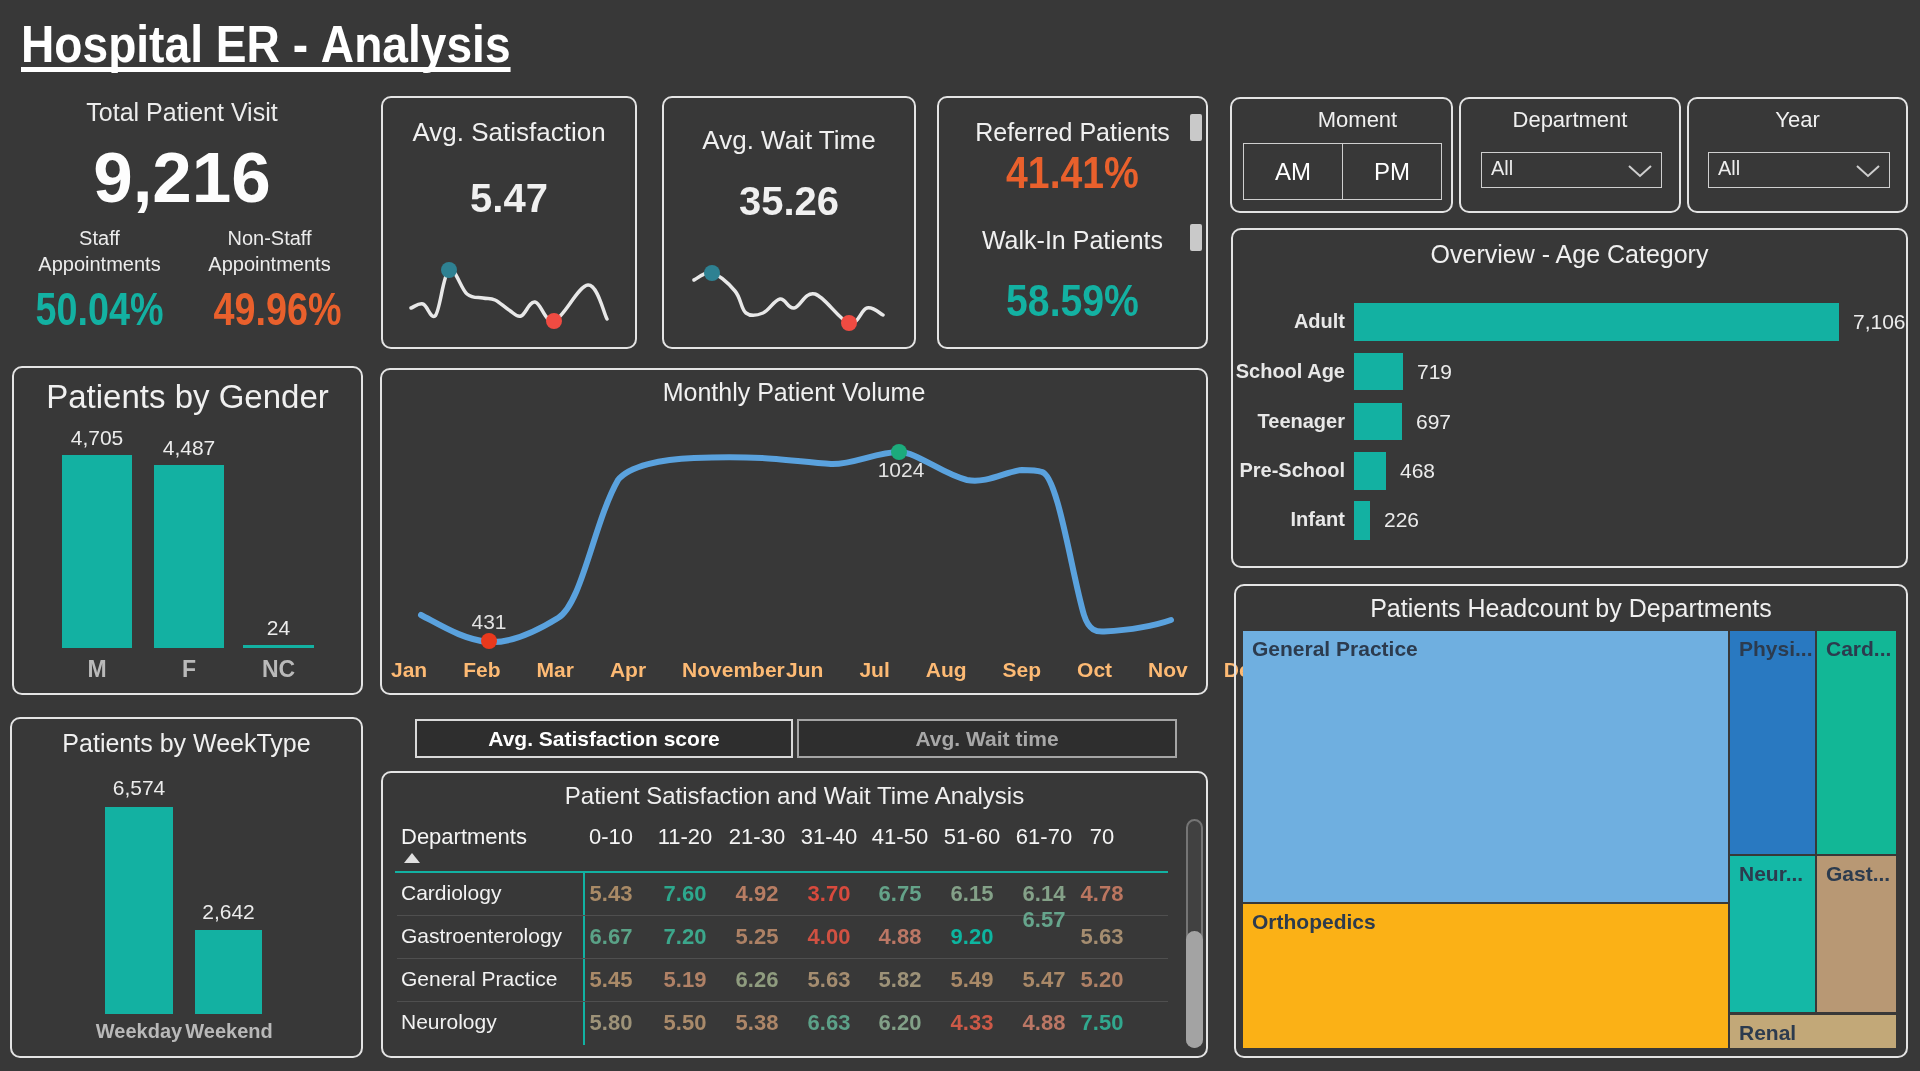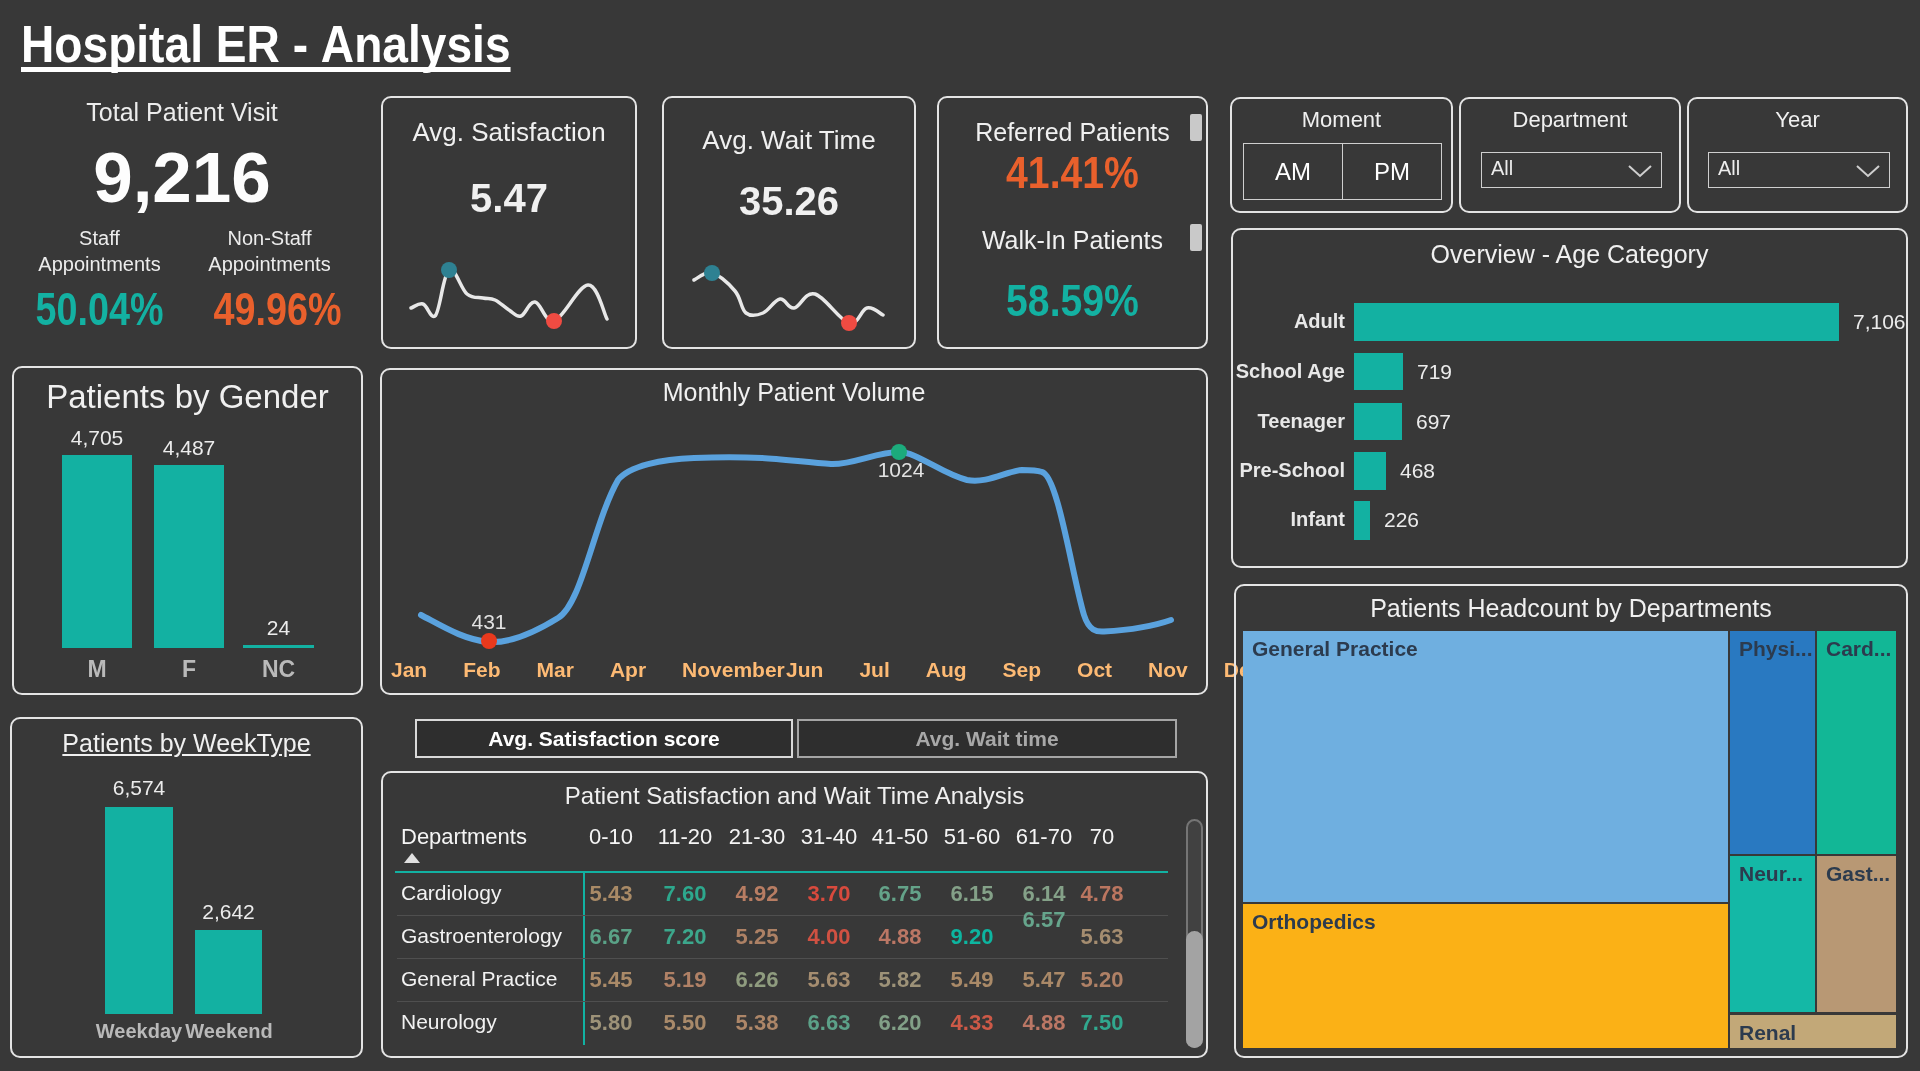--- a/index.html
+++ b/index.html
@@ -49,21 +49,21 @@
 
   <div class="card" style="left:937px;top:96px;width:271px;height:253px;">
     <div class="ctitle" style="top:20px;font-size:25px;">Referred Patients</div>
     <div class="ctitle" style="top:50px;font-size:44px;font-weight:bold;color:#e9602c;transform:scaleX(0.89);">41.41%</div>
     <div class="ctitle" style="top:128px;font-size:25px;">Walk-In Patients</div>
     <div class="ctitle" style="top:178px;font-size:44px;font-weight:bold;color:#13b1a2;transform:scaleX(0.89);">58.59%</div>
     <div class="abs" style="left:251px;top:16px;width:12px;height:27px;background:#c9c9c9;border-radius:2px;"></div>
     <div class="abs" style="left:251px;top:126px;width:12px;height:27px;background:#c9c9c9;border-radius:2px;"></div>
   </div>
 
-  <div class="card" style="left:1230px;top:97px;width:223px;height:116px;">
+  <div class="card" style="left:1230px;top:97px;width:223px;height:116px;padding-left:16px;">
     <div class="ctitle" style="top:8px;font-size:22px;">Moment</div>
     <div class="abs" style="left:11px;top:44px;width:199px;height:57px;border:1px solid #cfcfcf;box-sizing:border-box;display:flex;">
       <div style="flex:1;border-right:1px solid #cfcfcf;display:flex;align-items:center;justify-content:center;font-size:24px;color:#fff;">AM</div>
       <div style="flex:1;display:flex;align-items:center;justify-content:center;font-size:24px;color:#fff;">PM</div>
     </div>
   </div>
 
   <div class="card" style="left:1459px;top:97px;width:222px;height:116px;">
     <div class="ctitle" style="top:8px;font-size:22px;">Department</div>
     <div class="abs" style="left:20px;top:53px;width:181px;height:36px;border:1px solid #cfcfcf;box-sizing:border-box;">
@@ -151,21 +151,21 @@
         <div style="width:69px;text-align:center;">Jul</div>
         <div style="width:68px;text-align:center;">Aug</div>
         <div style="width:68px;text-align:center;">Sep</div>
         <div style="width:68px;text-align:center;">Oct</div>
         <div style="width:68px;text-align:center;">Nov</div>
         <div style="width:68px;text-align:center;">Dec</div>
     </div>
   </div>
 
   <div class="card" style="left:10px;top:717px;width:353px;height:341px;">
-    <div class="ctitle" style="top:10px;font-size:25px;text-decoration:underline;">Patients by WeekType</div>
+    <div class="ctitle" style="top:10px;font-size:25px;">Patients by WeekType</div>
     <div class="abs" style="left:93px;top:88px;width:68px;height:207px;background:#13b1a2;"></div>
     <div class="abs" style="left:183px;top:211px;width:67px;height:84px;background:#13b1a2;"></div>
     <div class="abs" style="left:93px;top:57px;width:68px;text-align:center;font-size:21px;color:#ececec;">6,574</div>
     <div class="abs" style="left:183px;top:181px;width:67px;text-align:center;font-size:21px;color:#ececec;">2,642</div>
     <div class="abs" style="left:78px;top:301px;width:98px;text-align:center;font-size:20px;font-weight:bold;color:#b9b9b9;">Weekday</div>
     <div class="abs" style="left:172px;top:301px;width:90px;text-align:center;font-size:20px;font-weight:bold;color:#b9b9b9;">Weekend</div>
   </div>
 
   <div class="abs" style="left:415px;top:719px;width:378px;height:39px;border:2px solid #d9d9d9;box-sizing:border-box;background:#2e2e2e;display:flex;align-items:center;justify-content:center;font-size:21px;font-weight:bold;color:#fff;">Avg. Satisfaction score</div>
   <div class="abs" style="left:797px;top:719px;width:380px;height:39px;border:2px solid #a5a5a5;box-sizing:border-box;background:#2e2e2e;display:flex;align-items:center;justify-content:center;font-size:21px;font-weight:bold;color:#a8a8a8;">Avg. Wait time</div>

